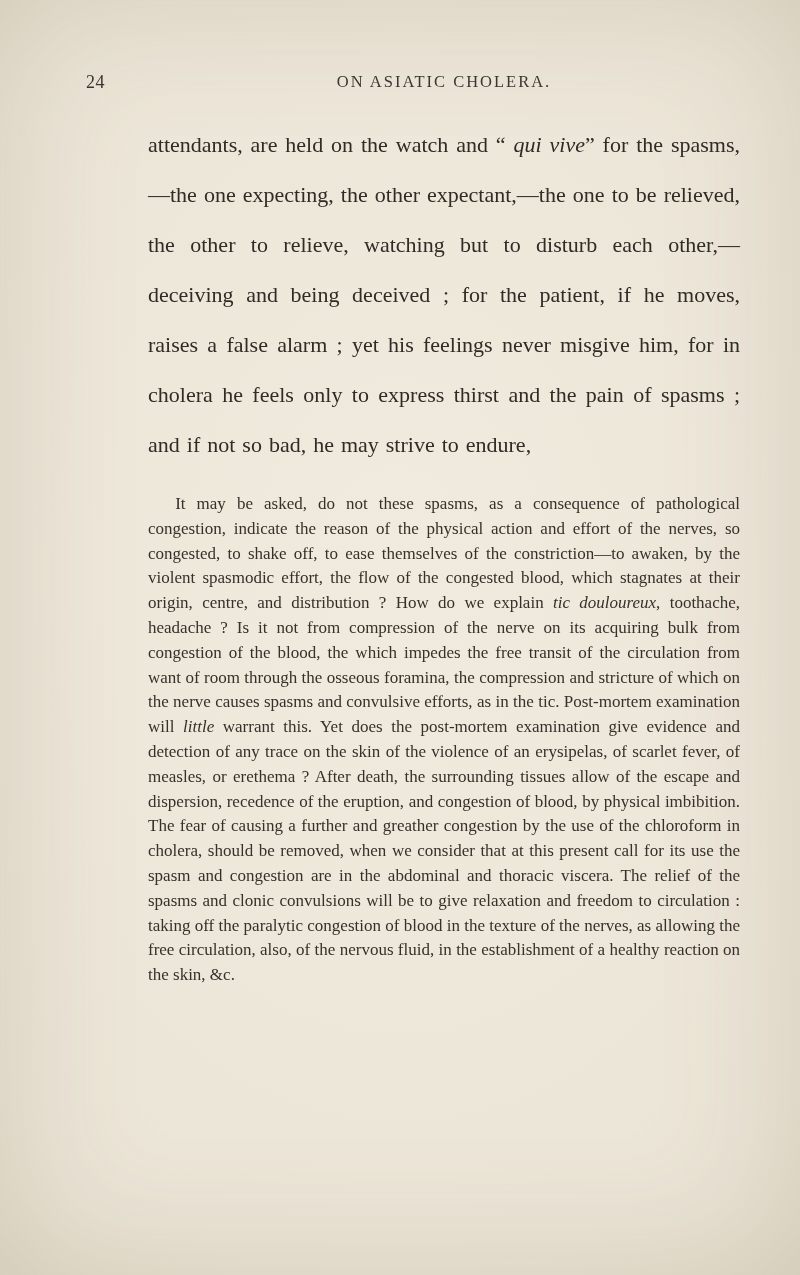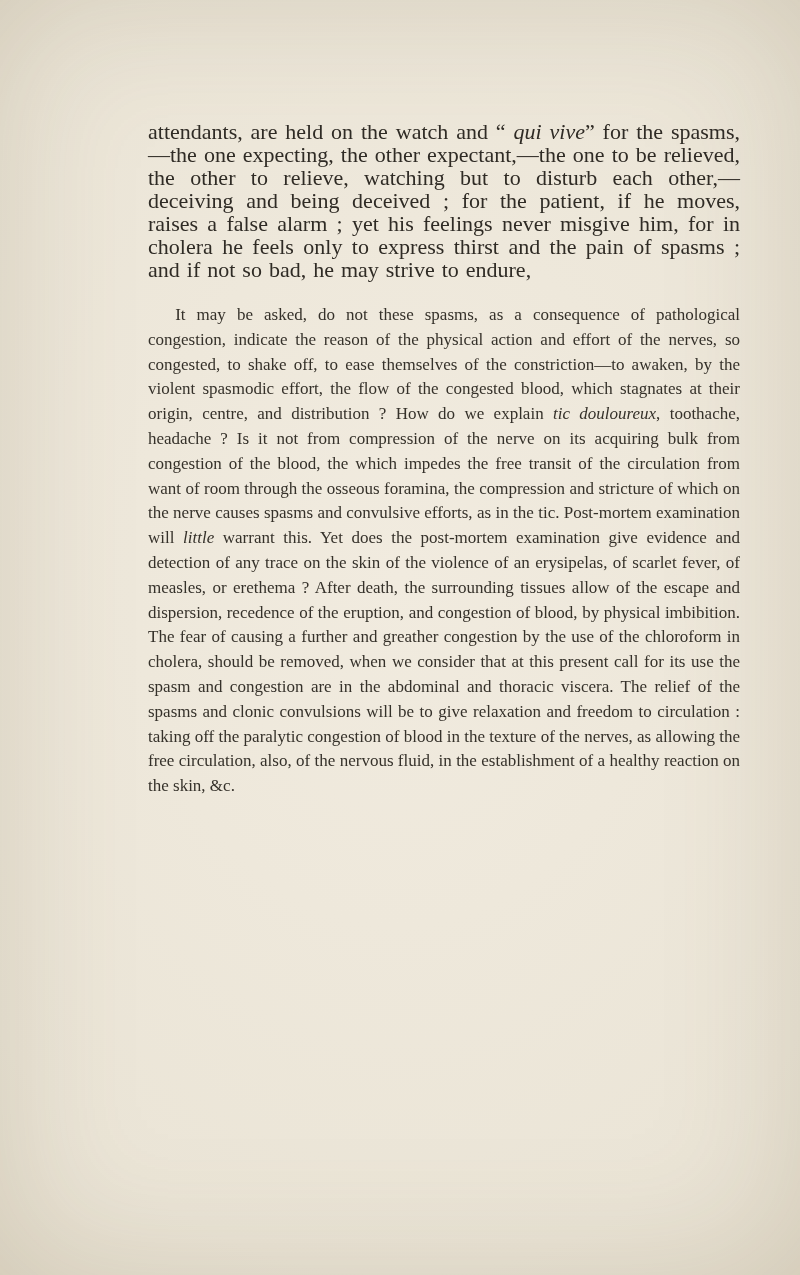--- a/index.html
+++ b/index.html
@@ -47,21 +47,21 @@
   .text-column {
     position: absolute;
     left: 148px;
     top: 120px;
     width: 592px;
   }
 
   .body-paragraph {
     margin: 0;
     font-size: 22px;
-    line-height: 23px;
+    line-height: 50px;
     text-align: justify;
     text-justify: inter-word;
     word-spacing: 1.5px;
     color: #2f2b25;
   }
 
   .footnote {
     margin-top: 22px;
   }
 
@@ -78,20 +78,24 @@
     text-indent: 1.6em;
   }
 
   .italic { font-style: italic; }
 </style>
 </head>
 <body>
 
 <div class="page">
 
+  <header class="page-header">
+    <span class="page-number">24</span>
+    <span class="running-title">ON ASIATIC CHOLERA.</span>
+  </header>
 
   <main class="text-column">
 
     <p class="body-paragraph"><span>attendants, are held on the watch and “ </span><span class="italic">qui vive</span><span>” for the spasms,—the one expecting, the other expectant,—the one to be relieved, the other to relieve, watching but to disturb each other,—deceiving and being deceived ; for the patient, if he moves, raises a false alarm ; yet his feelings never misgive him, for in cholera he feels only to express thirst and the pain of spasms ; and if not so bad, he may strive to endure,</span></p>
 
     <section class="footnote">
       <p class="footnote-paragraph indented"><span>It may be asked, do not these spasms, as a consequence of pathological congestion, indicate the reason of the physical action and effort of the nerves, so congested, to shake off, to ease themselves of the constriction—to awaken, by the violent spasmodic effort, the flow of the congested blood, which stagnates at their origin, centre, and distribution ? How do we explain </span><span class="italic">tic douloureux</span><span>, toothache, headache ? Is it not from compression of the nerve on its acquiring bulk from congestion of the blood, the which impedes the free transit of the circulation from want of room through the osseous foramina, the compression and stricture of which on the nerve causes spasms and convulsive efforts, as in the tic. Post-mortem examination will </span><span class="italic">little</span><span> warrant this. Yet does the post-mortem examination give evidence and detection of any trace on the skin of the violence of an erysipelas, of scarlet fever, of measles, or erethema ? After death, the surrounding tissues allow of the escape and dispersion, recedence of the eruption, and congestion of blood, by physical imbibition. The fear of causing a further and greather congestion by the use of the chloroform in cholera, should be removed, when we consider that at this present call for its use the spasm and congestion are in the abdominal and thoracic viscera. The relief of the spasms and clonic convulsions will be to give relaxation and freedom to circulation : taking off the paralytic congestion of blood in the texture of the nerves, as allowing the free circulation, also, of the nervous fluid, in the establishment of a healthy reaction on the skin, &amp;c.</span></p>
     </section>
 
   </main>

